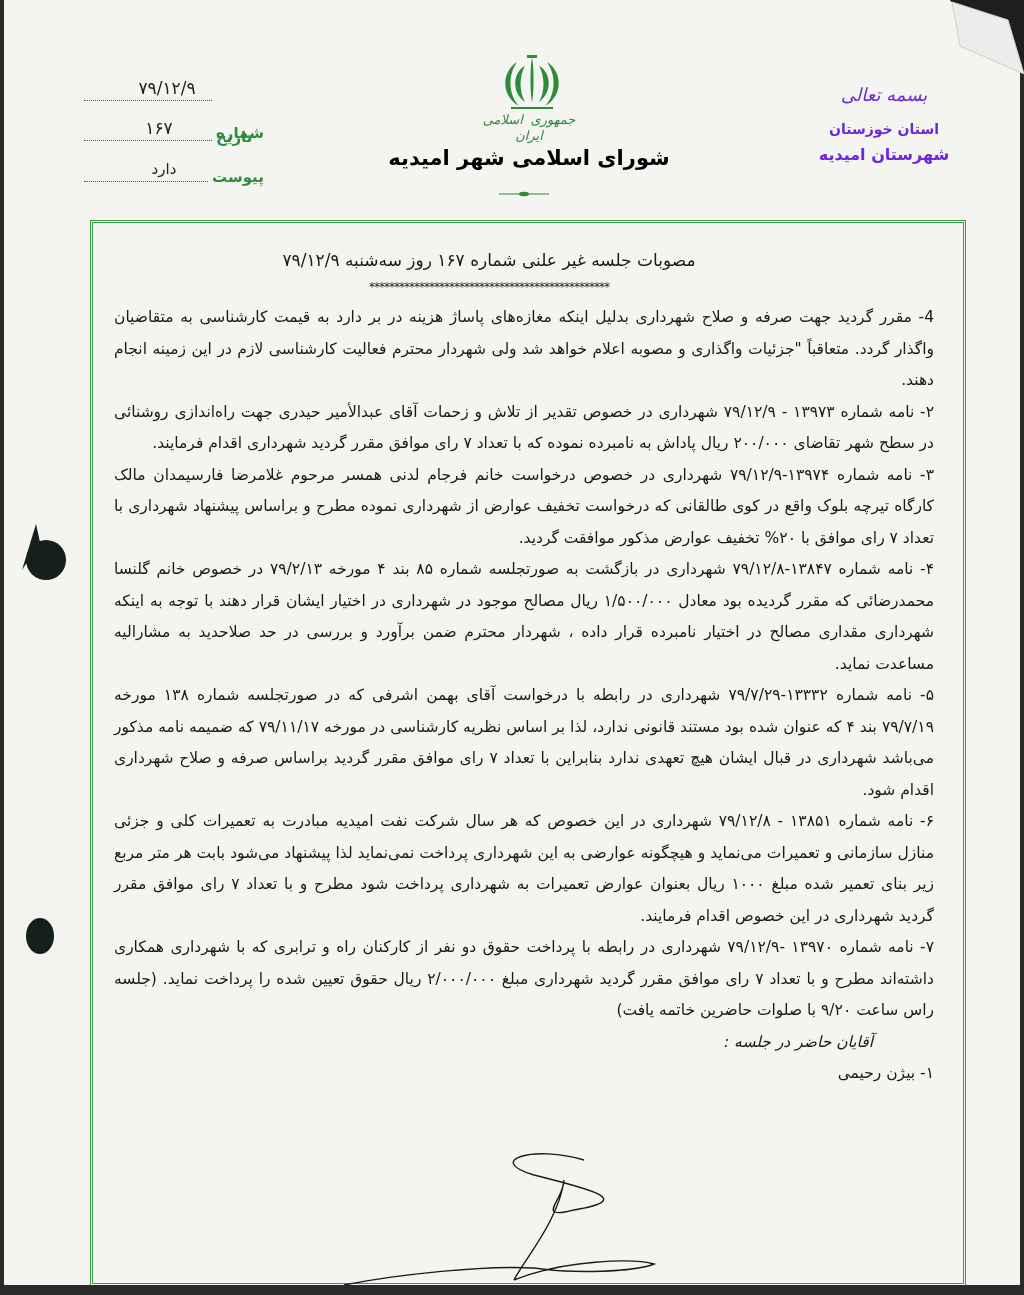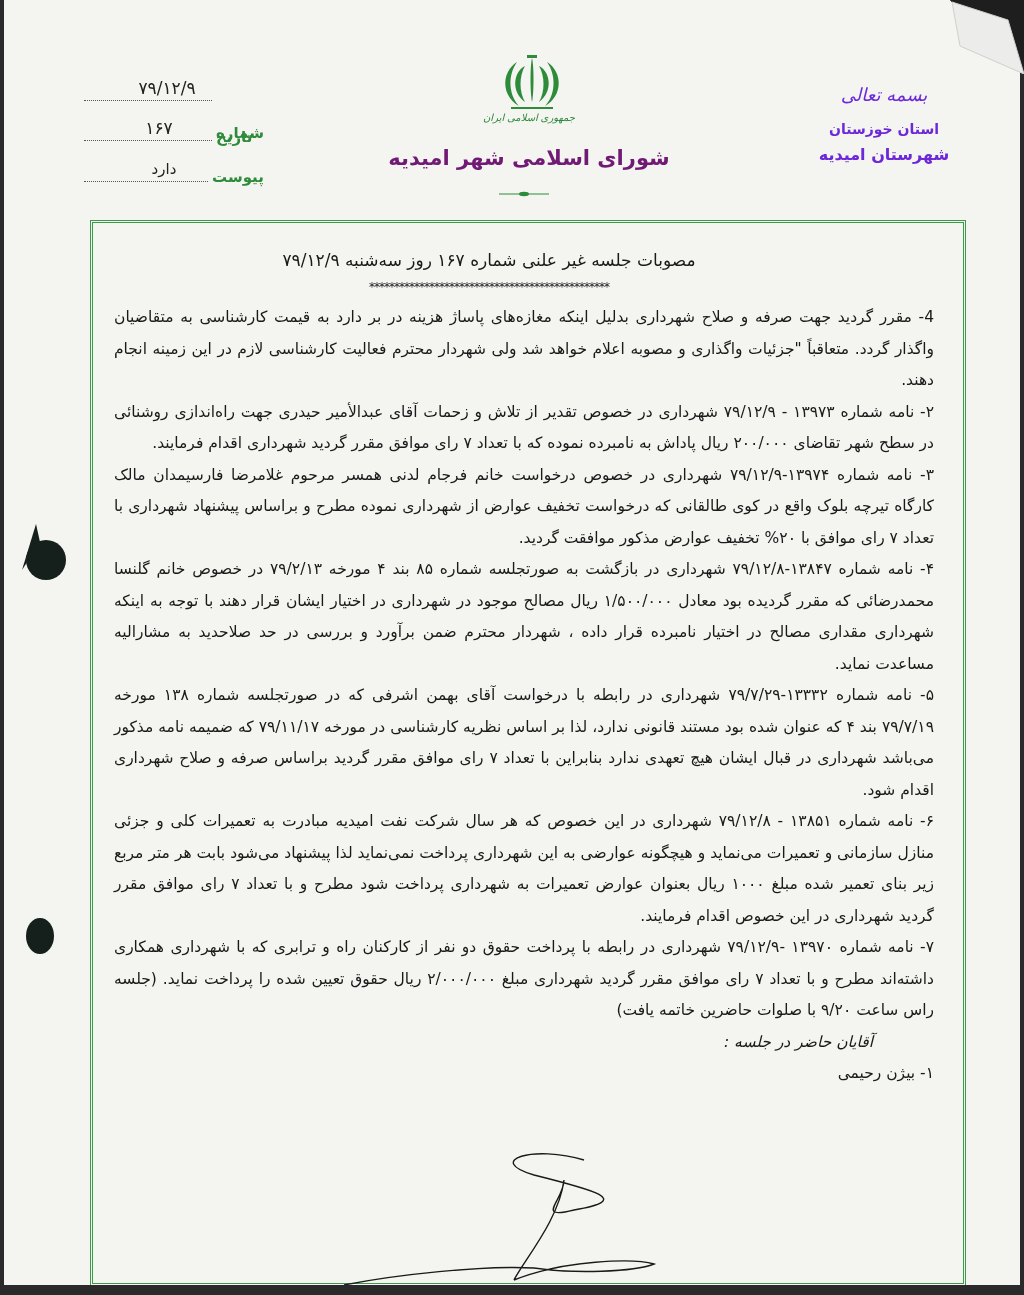--- a/index.html
+++ b/index.html
@@ -23,23 +23,23 @@
   }
   .hole.h1 { left: 26px; top: 540px; }
   .hole.h2 { left: 26px; top: 918px; width: 28px; height: 36px; }
   .hole-tail { position:absolute; left: 18px; top: 522px; width: 30px; height: 50px; }
   .meta-label { position: absolute; color: #2e8b3a; font-weight: bold; font-size: 15px; direction: rtl; }
   .meta-value { position: absolute; font-size: 17px; color: #222; text-align: center; direction: rtl; }
   .meta-line { position: absolute; border-bottom: 1px dotted #555; }
 
   .emblem { position: absolute; left: 493px; top: 52px; width: 70px; height: 62px; }
   .emblem-caption { position: absolute; left: 470px; top: 112px; width: 110px; text-align: center;
-    color: #2e8b3a; font-family: Liberation Sans, sans-serif; font-style: italic; font-size: 10px; direction: rtl; }
+    color: #2e8b3a; font-family: Liberation Mono, monospace; font-style: italic; font-size: 13px; direction: rtl; }
   .council-title { position: absolute; left: 360px; top: 146px; width: 330px; text-align: center;
-    color: #701a75; font-weight: bold; font-size: 21px; direction: rtl; }
+    color: #000000; font-weight: bold; font-size: 21px; direction: rtl; }
   .title-ornament { position: absolute; left: 495px; top: 191px; width: 50px; height: 6px; }
 
   .right-head { position: absolute; left: 800px; top: 84px; width: 160px; text-align: center; direction: rtl; color: #6d28d9; }
   .bism { font-family: "DejaVu Serif", serif; font-style: italic; font-size: 18px; }
   .province { font-size: 14px; font-weight: bold; margin-top: 16px; }
   .county { font-size: 16px; font-weight: bold; margin-top: 8px; }
 
   .frame {
     position: absolute; left: 86px; top: 220px; width: 876px; height: 1066px;
     border: 3px double #3a9a48; box-sizing: border-box;

